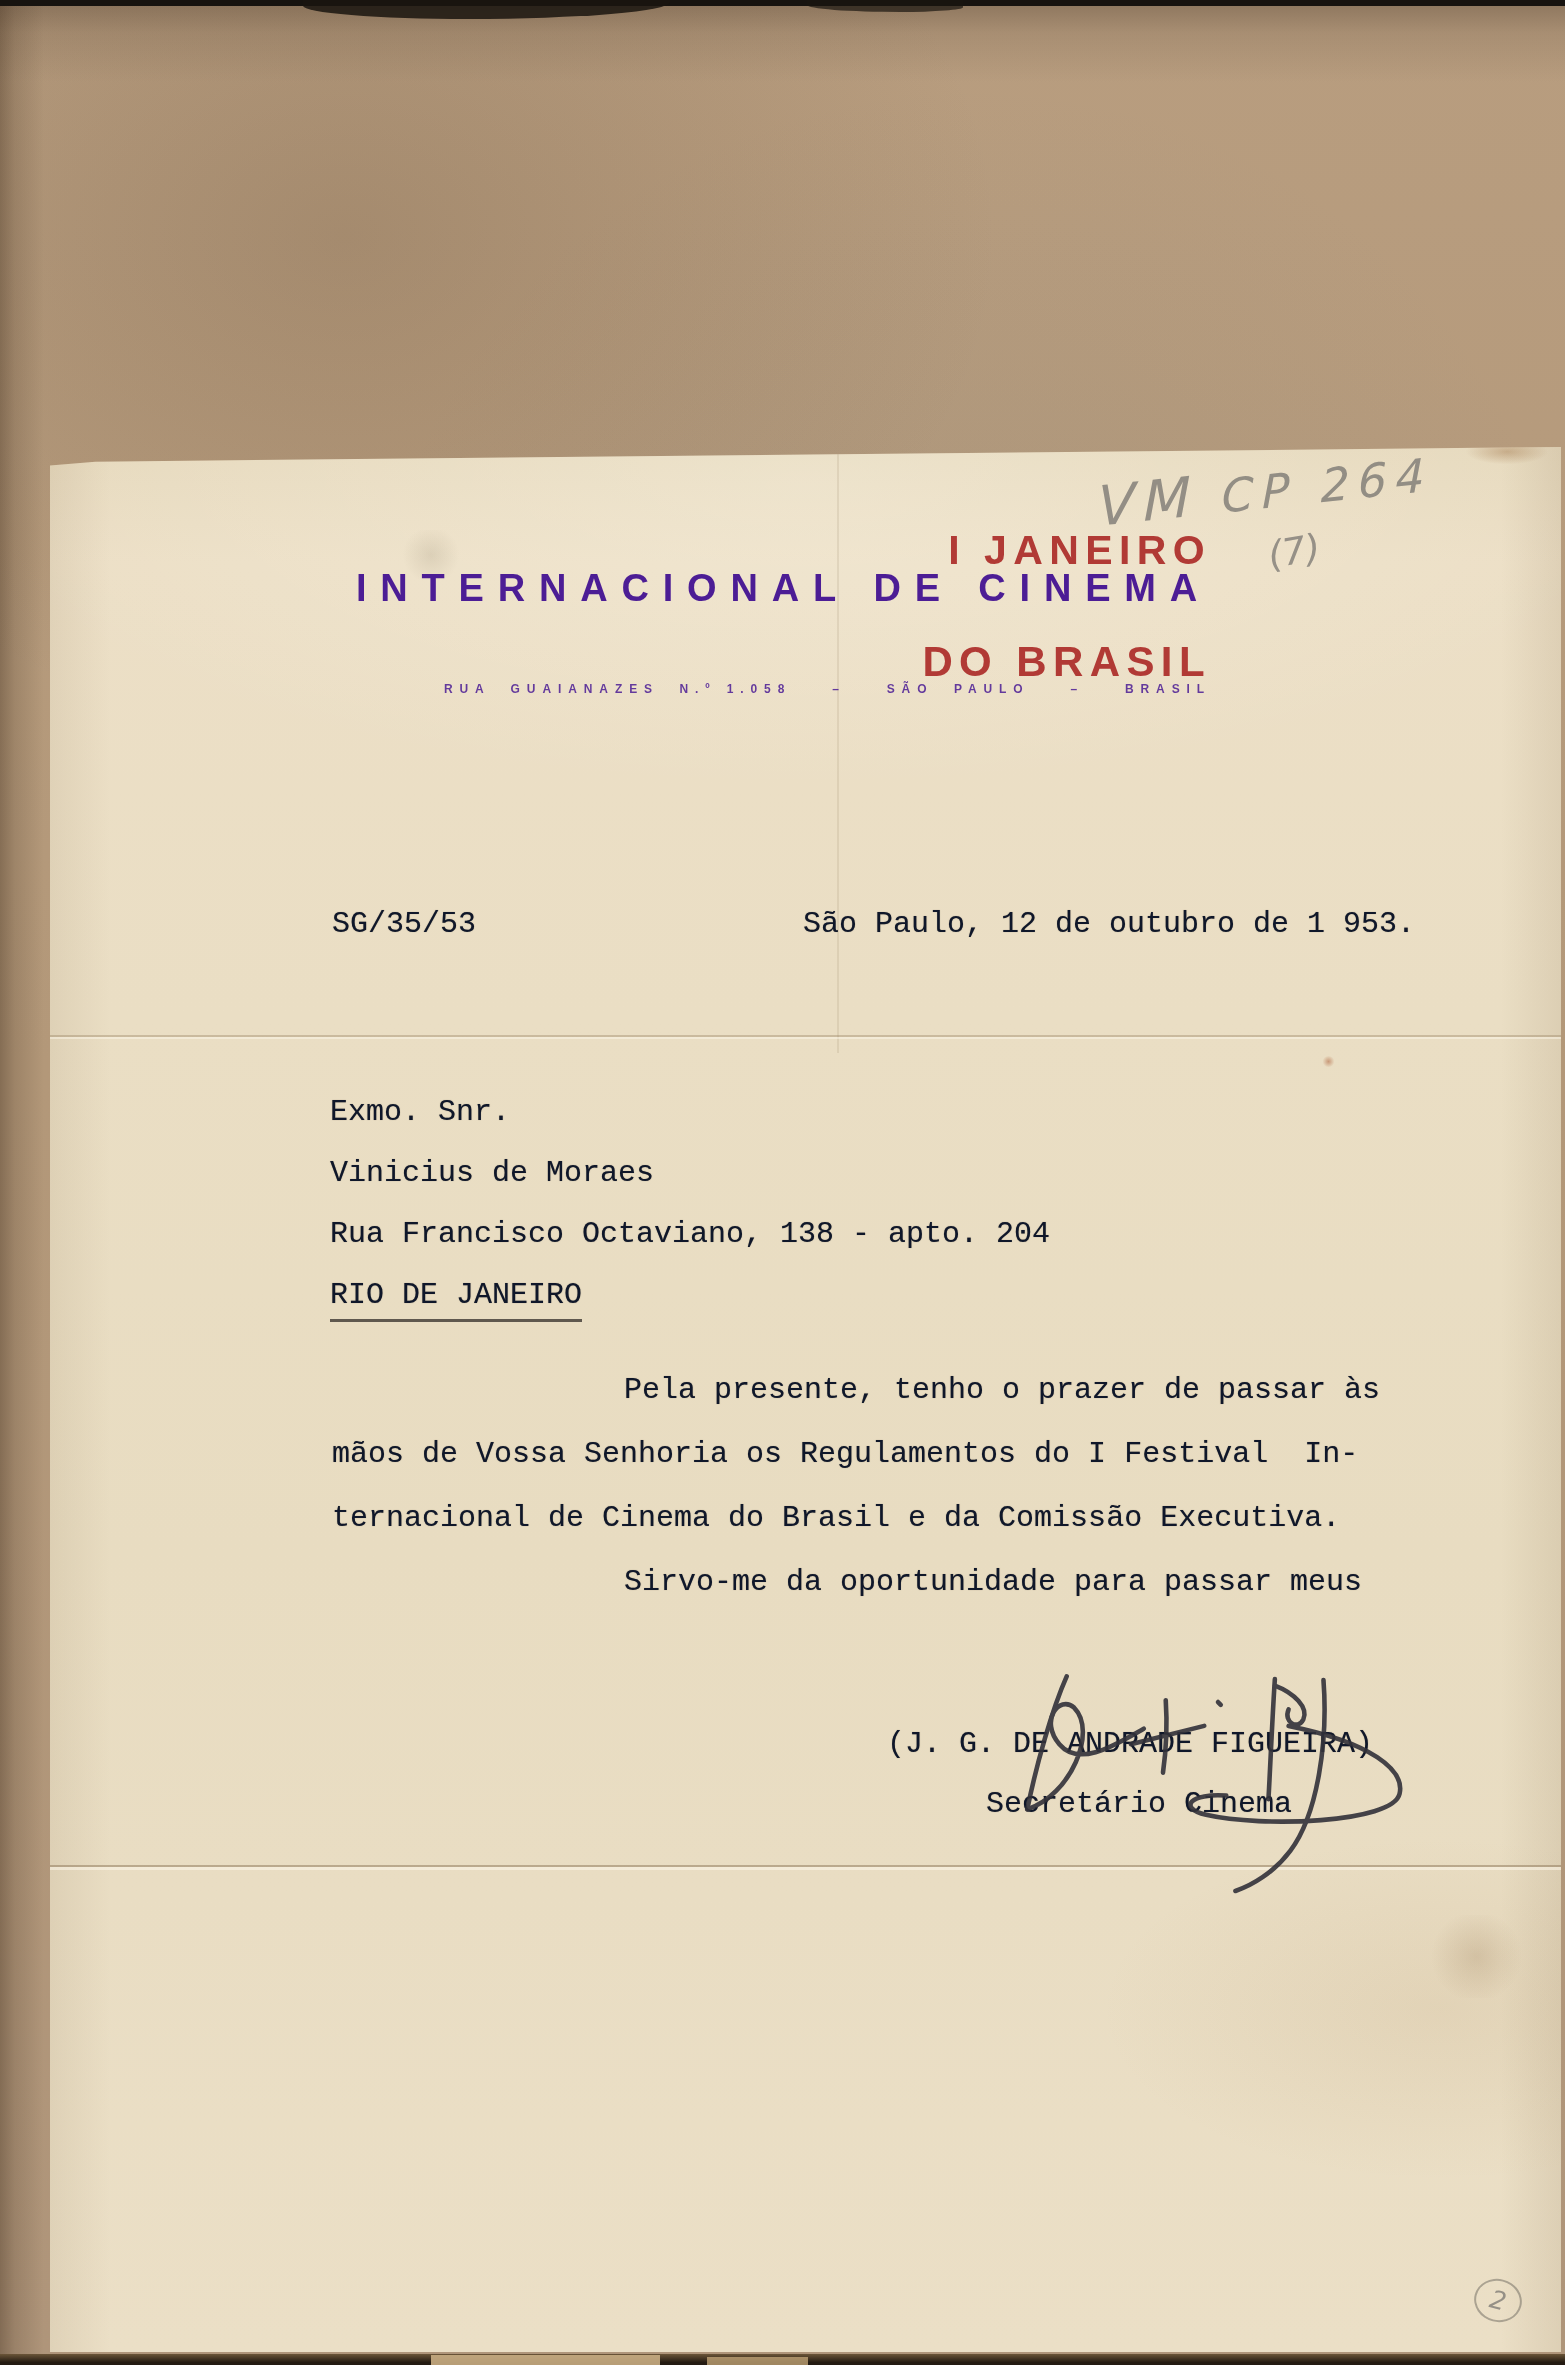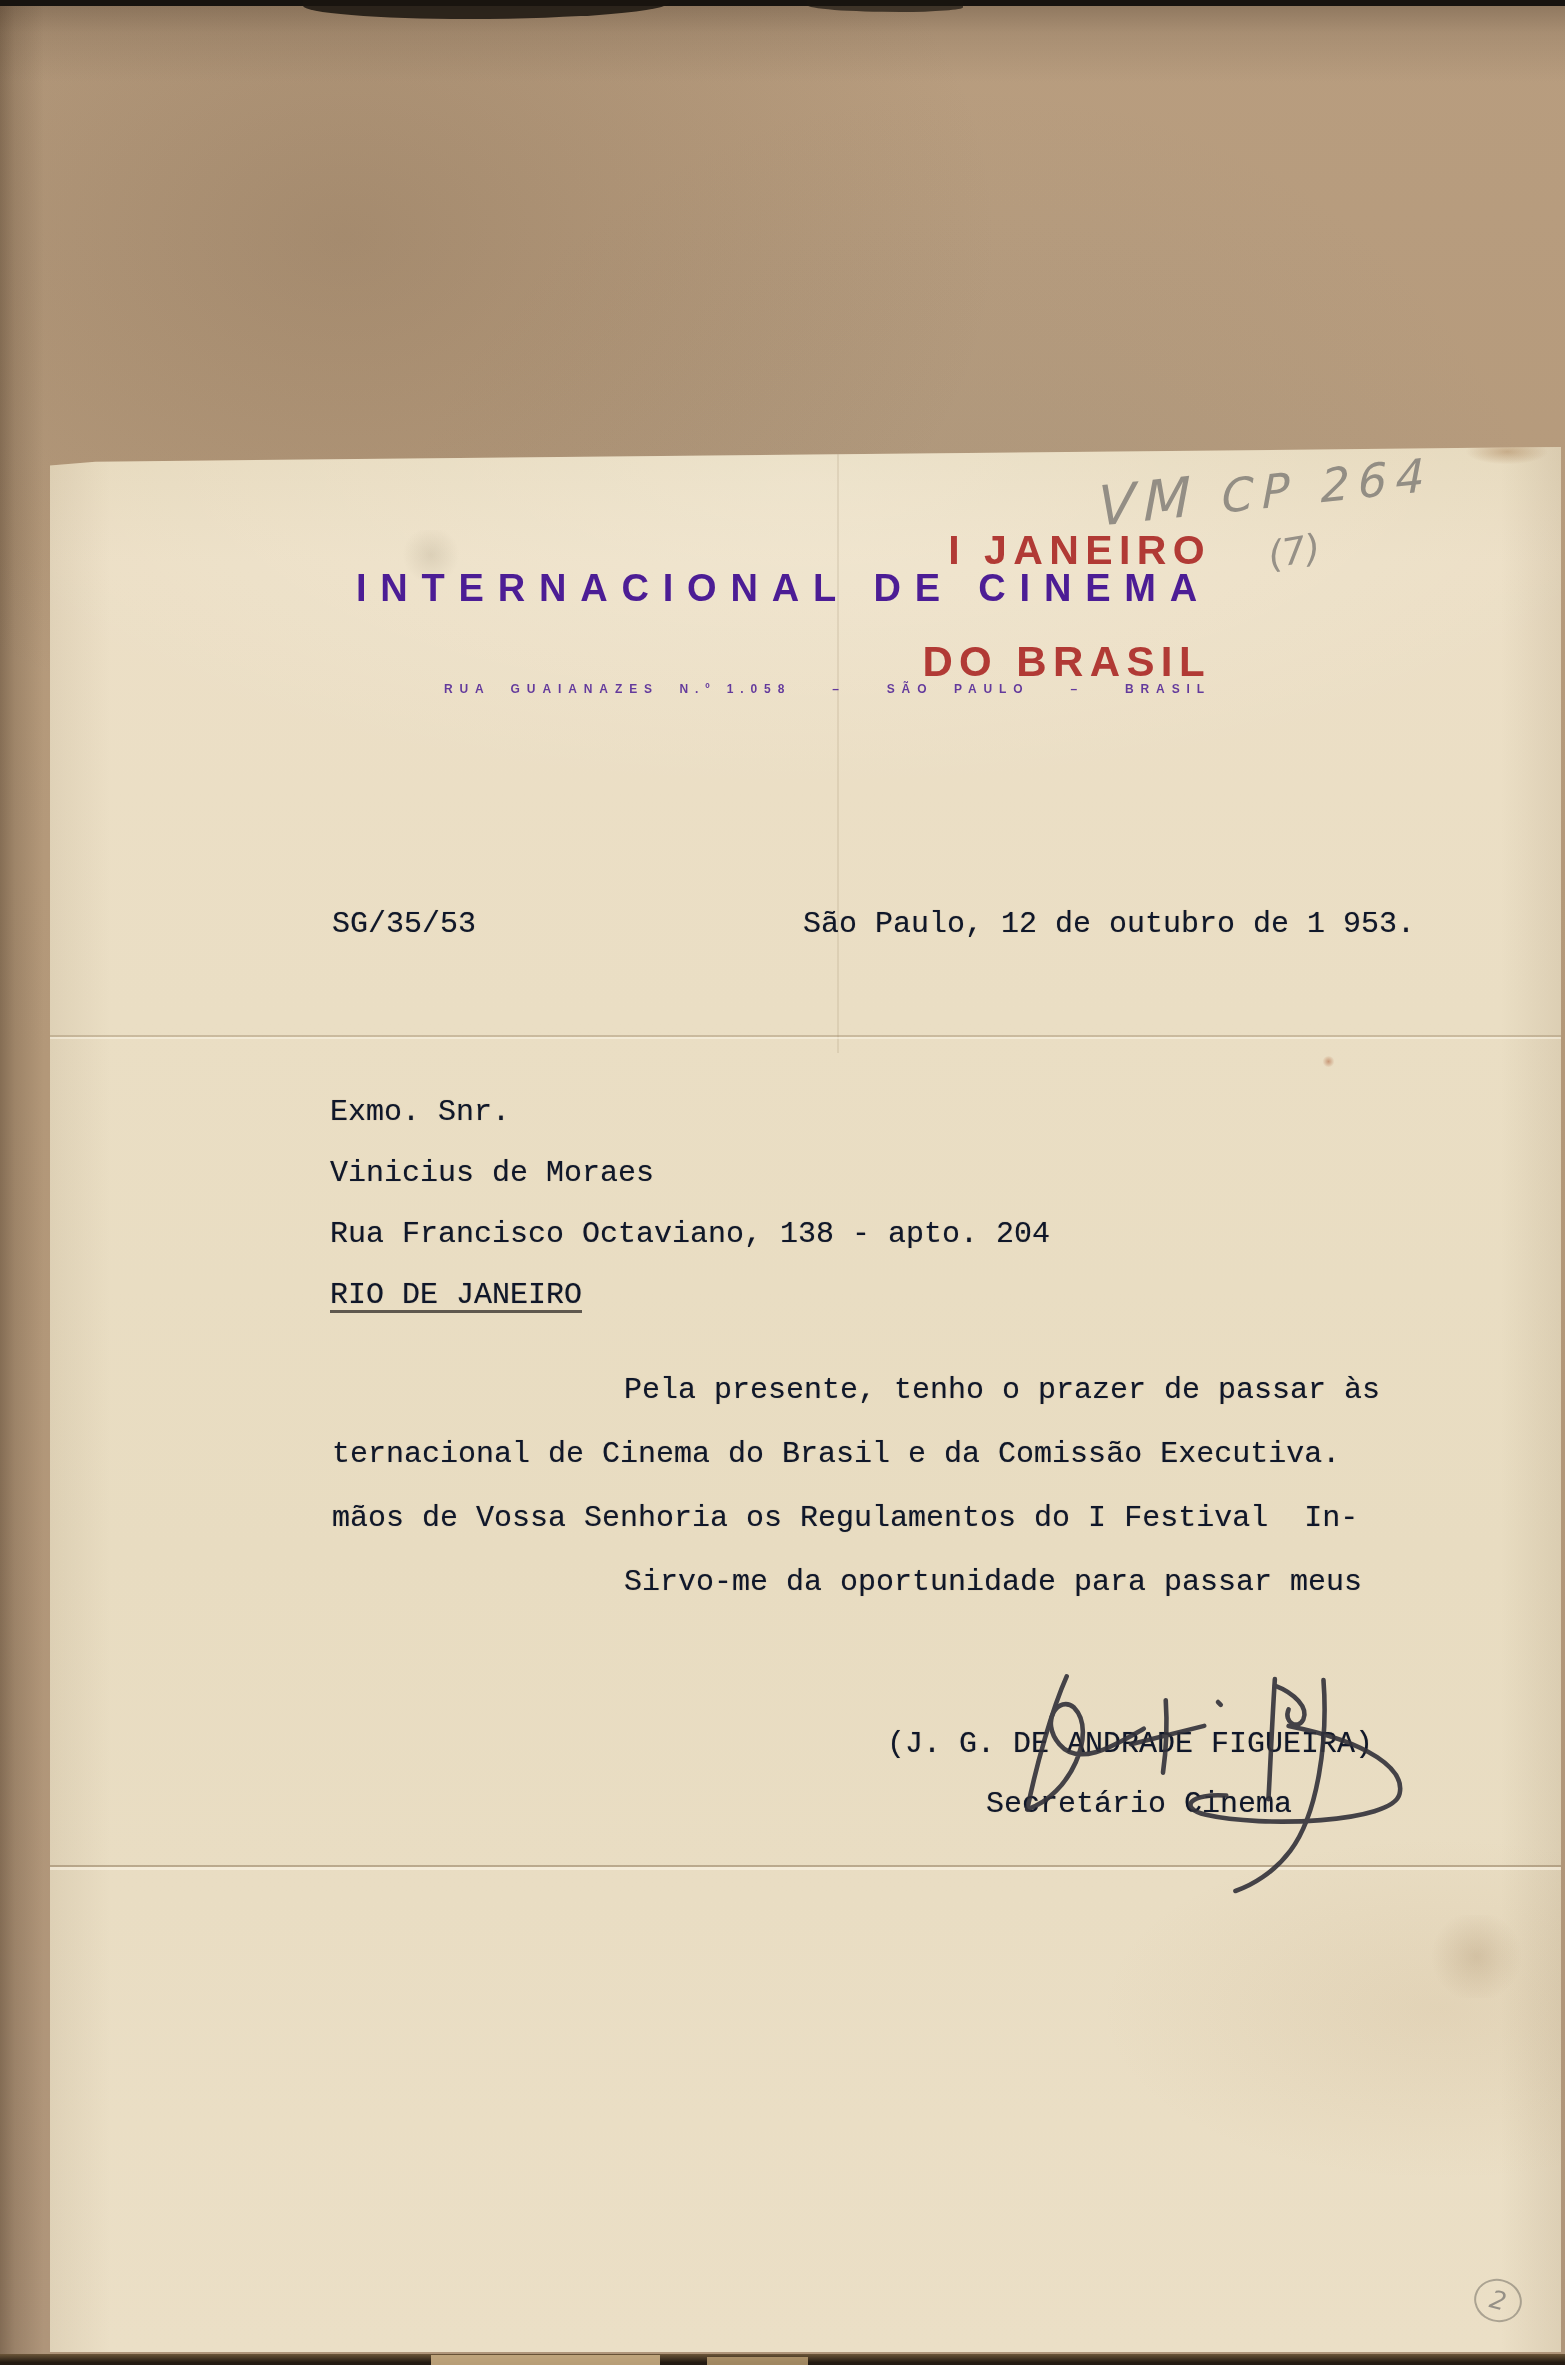--- a/index.html
+++ b/index.html
@@ -62,21 +62,21 @@
 
   
   .typed{
     font-family:"Liberation Mono", monospace;
     font-size:30px;color:#0f172a;line-height:1;white-space:pre;
     text-shadow:0 0 0.9px rgba(70,58,45,.55);
   }
   .refdate{position:absolute;left:332px;top:909px;width:1083px;display:flex;justify-content:space-between;}
   .recipient{position:absolute;left:330px;top:1097px;}
   .recipient div{height:61px;}
-  .recipient .city{display:inline-block;border-bottom:3.7px solid rgba(71,65,57,.85);padding-bottom:0;}
+  .recipient .city{display:inline-block;border-bottom:3.7px solid rgba(71,65,57,.85);padding-bottom:9px;}
   .bodytext{position:absolute;left:332px;top:1375px;width:1101px;}
   .bodytext div{height:64px;}
   .indent{text-indent:292px;}
   .signoff-name{position:absolute;left:887px;top:1729px;}
   .signoff-title{position:absolute;left:986px;top:1789px;}
 
   
   .pencil{color:#87837c;font-family:"DejaVu Sans", sans-serif;font-style:italic;}
   .archive-code{position:absolute;left:1097px;top:457px;font-size:46px;letter-spacing:8.3px;transform:rotate(-6deg) skewX(-6deg);opacity:.88;}
   .archive-code .vm{font-size:55px;}
@@ -129,22 +129,22 @@
 
   <div class="recipient">
     <div class="typed">Exmo. Snr.</div>
     <div class="typed">Vinicius de Moraes</div>
     <div class="typed">Rua Francisco Octaviano, 138 - apto. 204</div>
     <div class="typed"><span class="city">RIO DE JANEIRO</span></div>
   </div>
 
   <div class="bodytext">
     <div class="typed indent">Pela presente, tenho o prazer de passar às</div>
+    <div class="typed">mãos de Vossa Senhoria os Regulamentos do I Festival  In-</div>
     <div class="typed">ternacional de Cinema do Brasil e da Comissão Executiva.</div>
-    <div class="typed">mãos de Vossa Senhoria os Regulamentos do I Festival  In-</div>
     <div class="typed indent">Sirvo-me da oportunidade para passar meus</div>
   </div>
 
   <div class="typed signoff-name">(J. G. DE ANDRADE FIGUEIRA)</div>
   <div class="typed signoff-title">Secretário Cinema</div>
 
   <svg class="signature-svg" width="431" height="248" viewBox="0 0 470 270">
     <g fill="none" stroke="#33323a" stroke-width="5" stroke-linecap="round" opacity="0.9">
       <path d="M88,22 C72,58 55,118 45,167"></path>
       <path d="M45,167 C92,152 122,82 96,56 C80,42 58,70 80,96 C102,122 142,96 172,79"></path>

